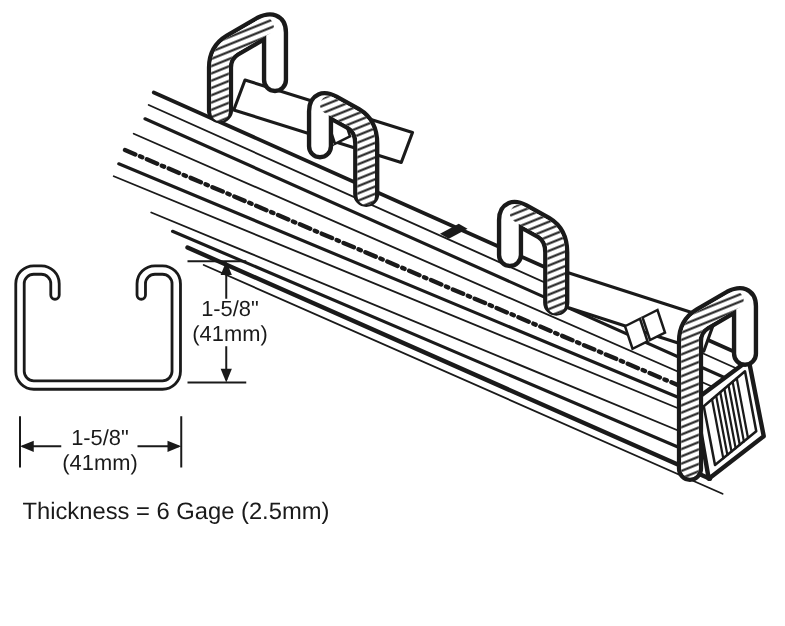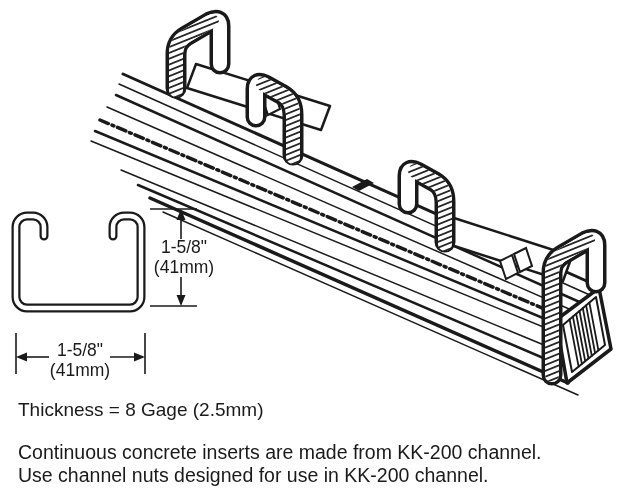--- a/index.html
+++ b/index.html
@@ -124,20 +124,16 @@
 
   <div id="dim-h-label" class="dim-label">
     <div>1-5/8"</div>
     <div>(41mm)</div>
   </div>
   <div id="dim-w-label" class="dim-label">
     <div>1-5/8"</div>
     <div>(41mm)</div>
   </div>
 
-  <div id="thickness-note" class="txt">Thickness = 8 Gage (2.5mm)</div>
+  <div id="thickness-note" class="txt">Thickness = 6 Gage (2.5mm)</div>
 
-  <div id="caption" class="txt">
-    <div>Continuous concrete inserts are made from KK-200 channel.</div>
-    <div>Use channel nuts designed for use in KK-200 channel.</div>
-  </div>
 
 </div>
 
 </body></html>

